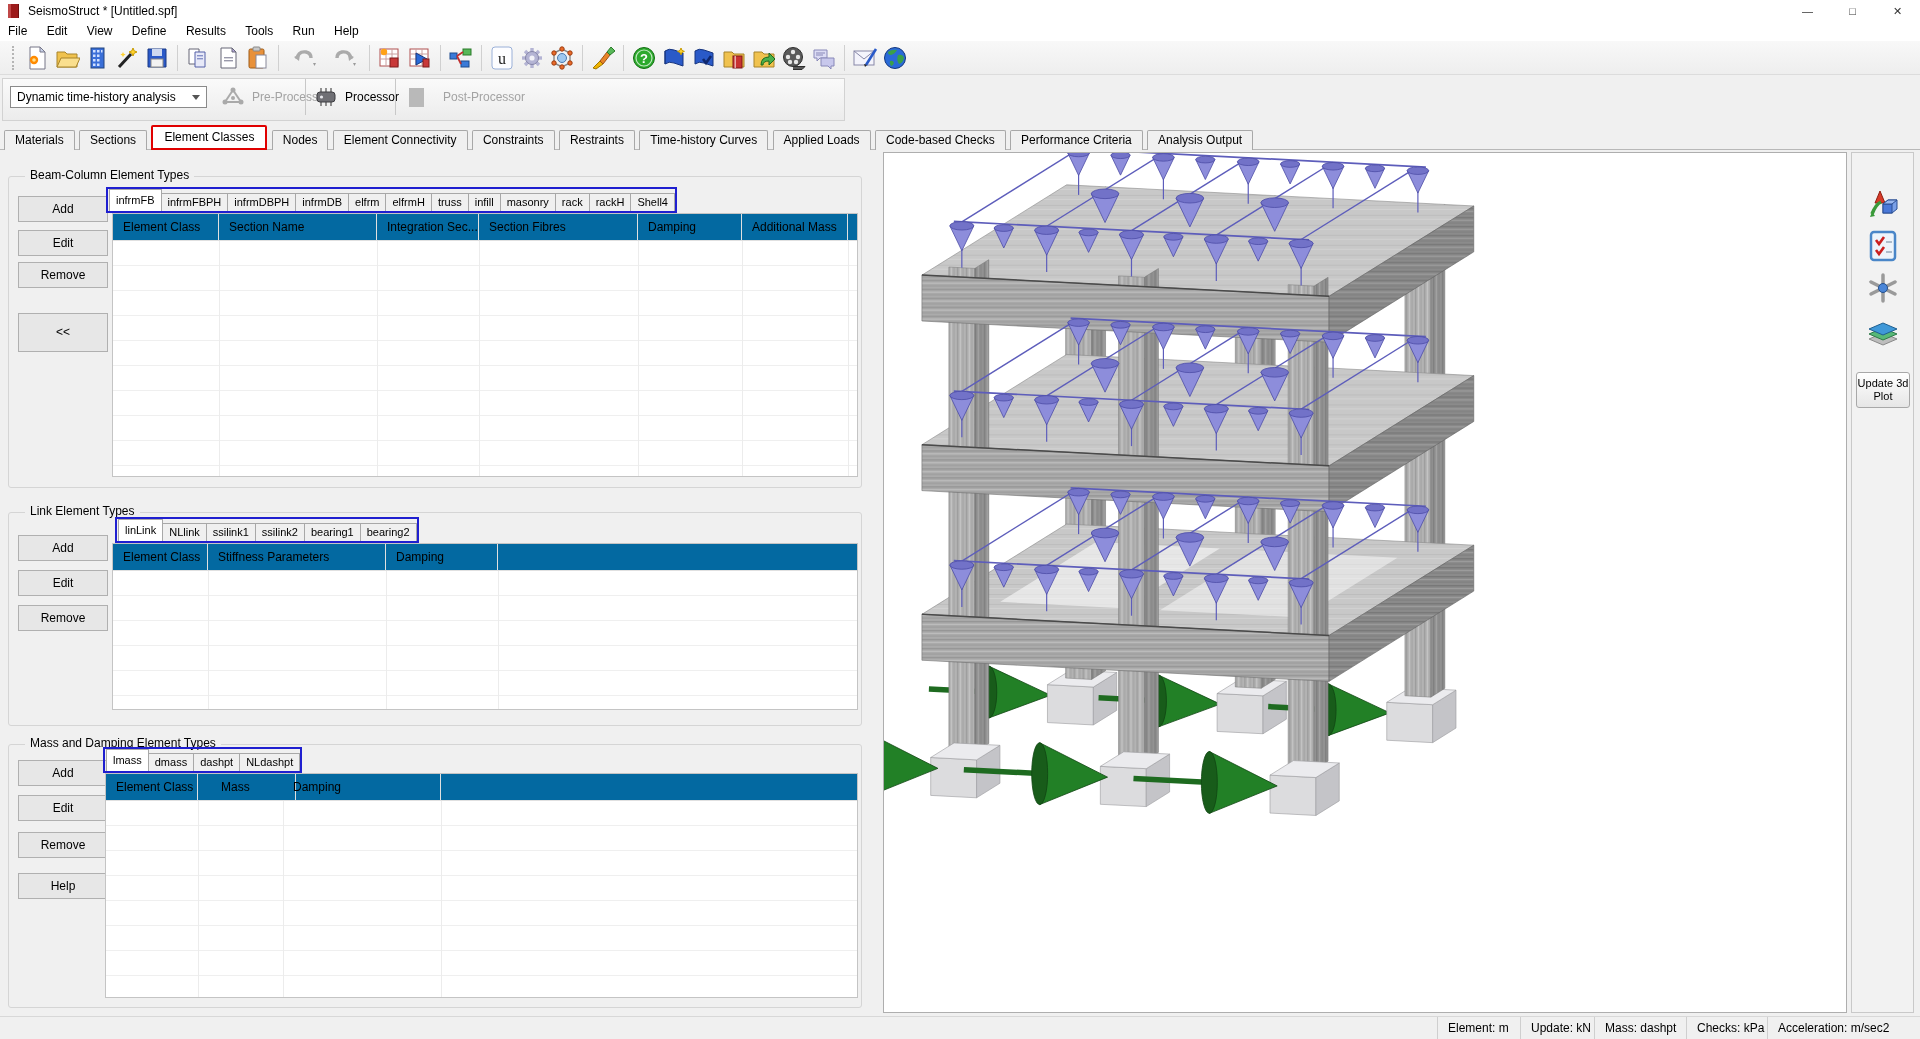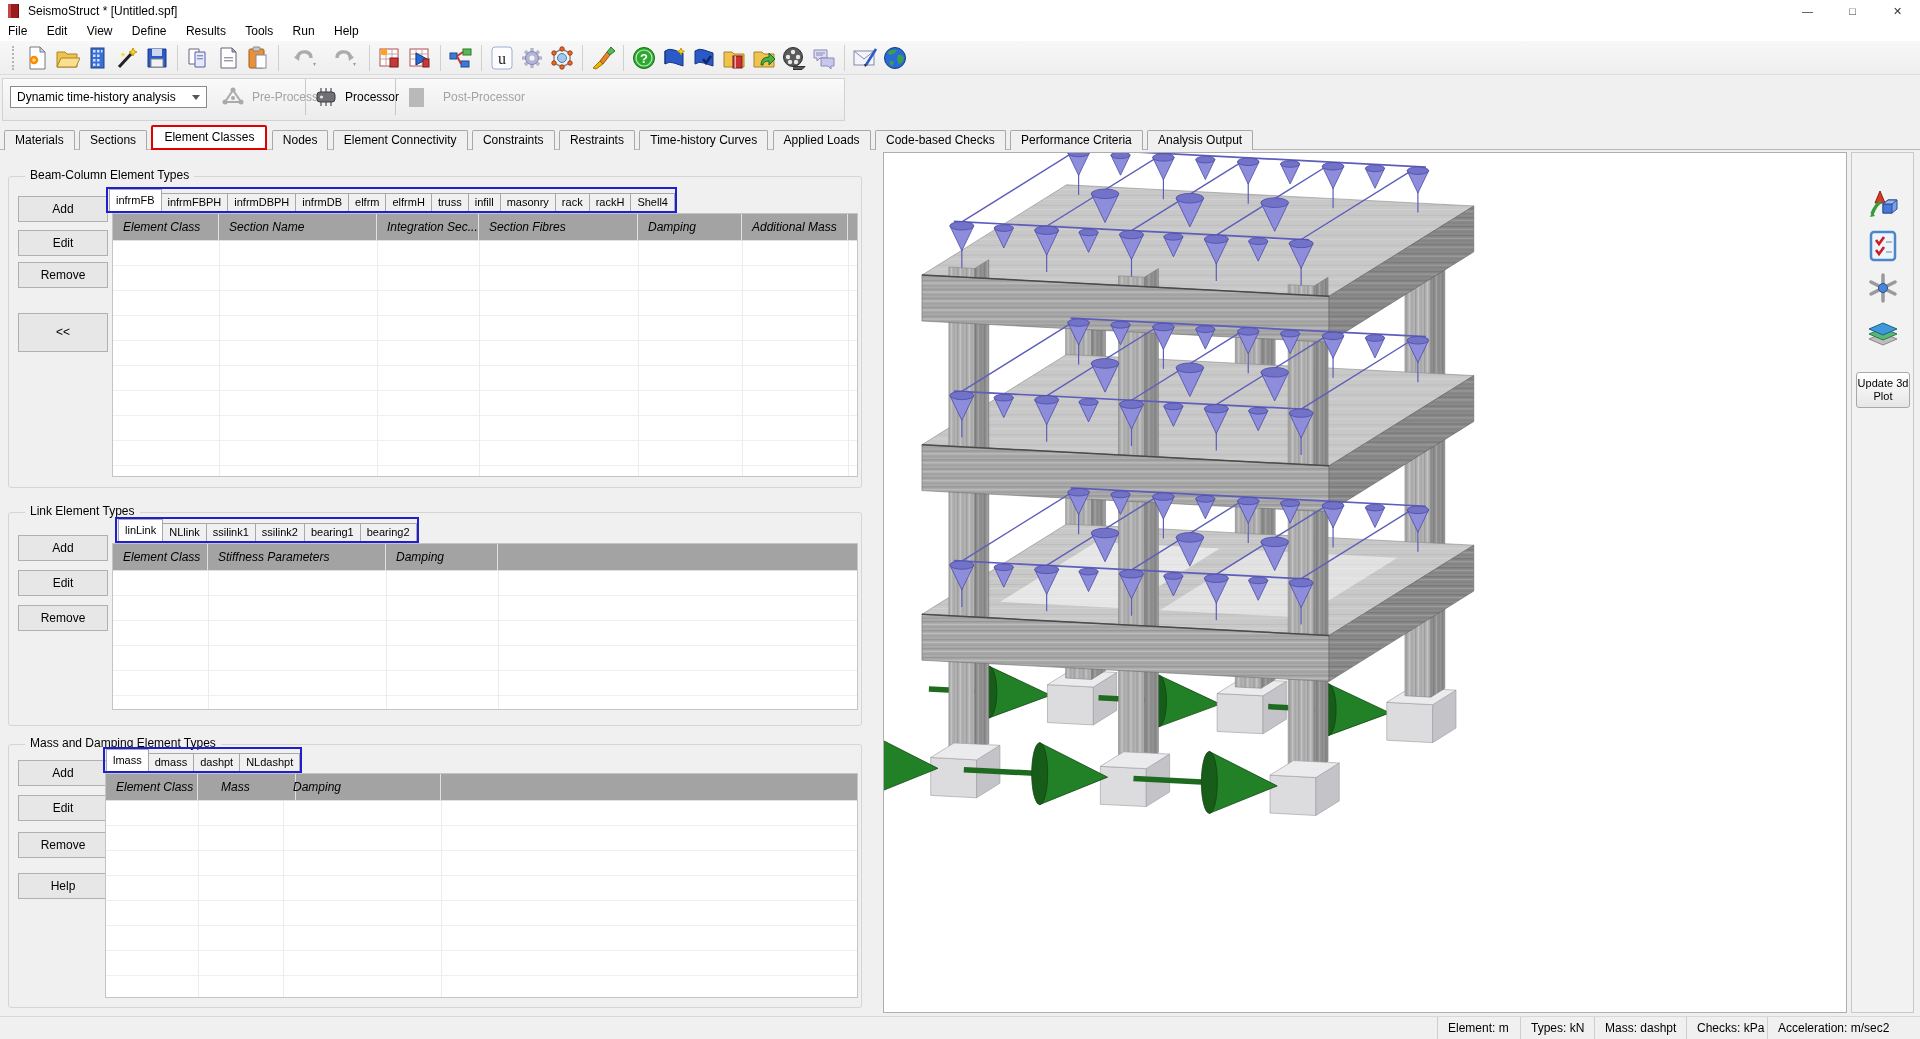--- a/index.html
+++ b/index.html
@@ -37,21 +37,21 @@
   .mtab.selected { background:#ffffff; border:2px solid #e00000; line-height:21px; margin-top:1px; padding:0 11px; }
   
   .groupbox { position:absolute; border:1px solid #d5d5d5; border-radius:3px; background:transparent; }
   .grouplabel { position:absolute; top:-9px; left:16px; background:#f0f0f0; padding:0 5px; font-size:12px; }
   .pbtn { position:absolute; left:18px; width:90px; height:26px; background:#e7e7e7; border:1px solid #b0b0b0; text-align:center; line-height:24px; font-size:12px; }
   
   .substrip { position:absolute; border:2px solid #1f1fd0; background:transparent; display:inline-flex; align-items:flex-end; height:26px; padding:0 1px; }
   .stab { display:inline-block; font-size:11px; padding:2px 6px; background:#f0f0f0; border:1px solid #a8a8a8; border-bottom:none; margin-right:-1px; height:18px; }
   .stab.selected { background:#ffffff; height:22px; padding-top:4px; position:relative; z-index:2; }
   
-  .etable { position:absolute; background:#a3a3a3; border:1px solid #c4c4c4;font-style:italic; }
+  .etable { position:absolute; background:#0369a1; border:1px solid #c4c4c4; }
   .thead { position:absolute; left:0; top:0; right:0; height:27px; border-bottom:1px solid #e0e0e0; }
   .th { position:absolute; top:0; height:27px; line-height:26px; padding-left:10px; font-size:12px; border-right:1px solid #e0e0e0; overflow:hidden; white-space:nowrap; }
   .tbody { position:absolute; left:0; top:27px; right:0; bottom:0; background:repeating-linear-gradient(to bottom,#ffffff 0 24px,#efefef 24px 25px); }
   .vline { position:absolute; top:0; bottom:0; width:1px; background:#ececec; }
   
   #plotbox { position:absolute; left:883px; top:152px; width:964px; height:861px; background:#ffffff; border:1px solid #aeaeae; }
   #plot3d { width:100%; height:100%; }
   #rightstrip { position:absolute; left:1851px; top:152px; width:63px; height:861px; background:#f2f2f2; border:1px solid #c9c9c9; }
   .rsi { position:absolute; left:14px; width:34px; height:34px; }
   .rsi svg { width:34px; height:34px; }
@@ -784,17 +784,17 @@
         <path d="M17 16 L31 22 L17 28 L3 22 Z" fill="#bdbdbd" stroke="#8a8a8a"></path>
         <path d="M17 11 L31 17 L17 23 L3 17 Z" fill="#58b878" stroke="#2f7a48"></path>
         <path d="M17 6 L31 12 L17 18 L3 12 Z" fill="#3f98d8" stroke="#1f5f90"></path>
       </svg>
   </span>
   <div id="update-btn">Update 3d Plot</div>
 </div>
 
 <div id="statusbar">
   <span class="scell" style="left:1437px; width:83px;">Element: m</span>
-  <span class="scell" style="left:1520px; width:74px;">Types: kN</span>
+  <span class="scell" style="left:1520px; width:74px;">Update: kN</span>
   <span class="scell" style="left:1594px; width:92px;">Mass: dashpt</span>
   <span class="scell" style="left:1686px; width:81px;">Checks: kPa</span>
   <span class="scell" style="left:1767px; width:153px;">Acceleration: m/sec2</span>
 </div>
 
 </body></html>

